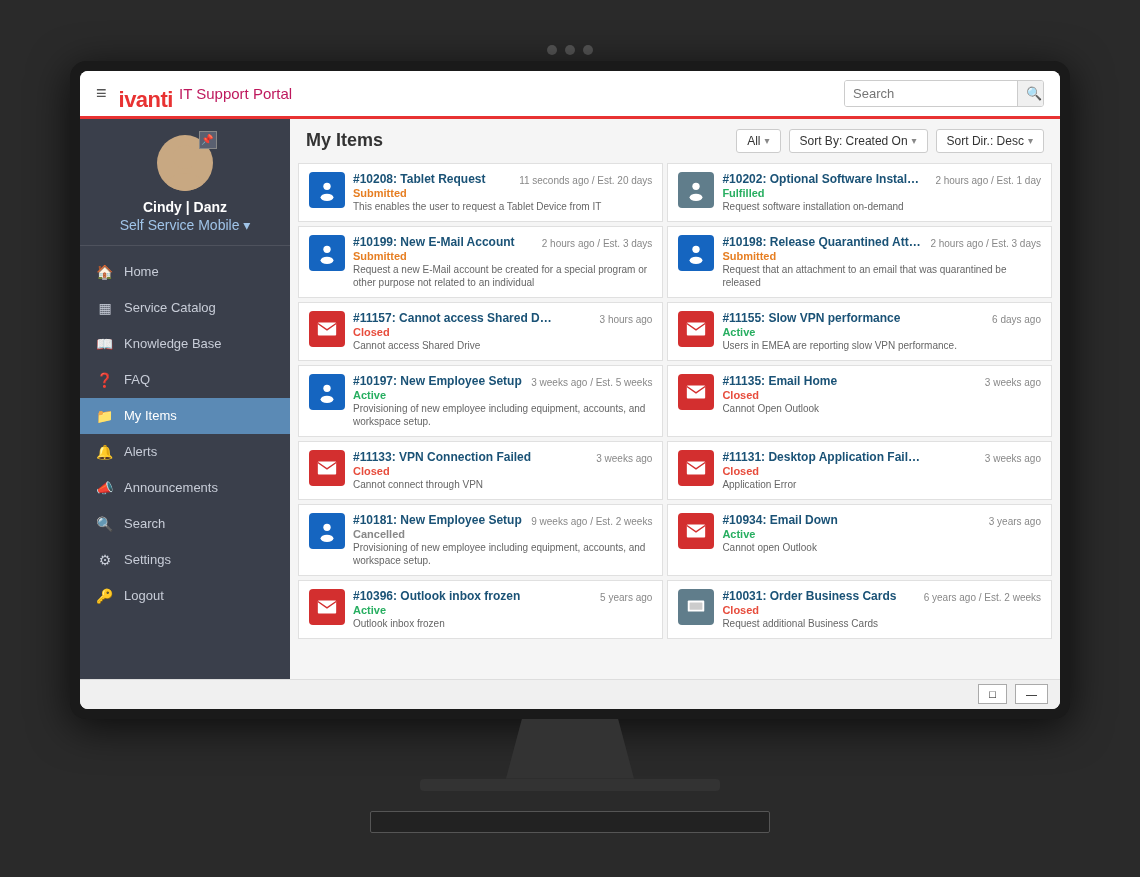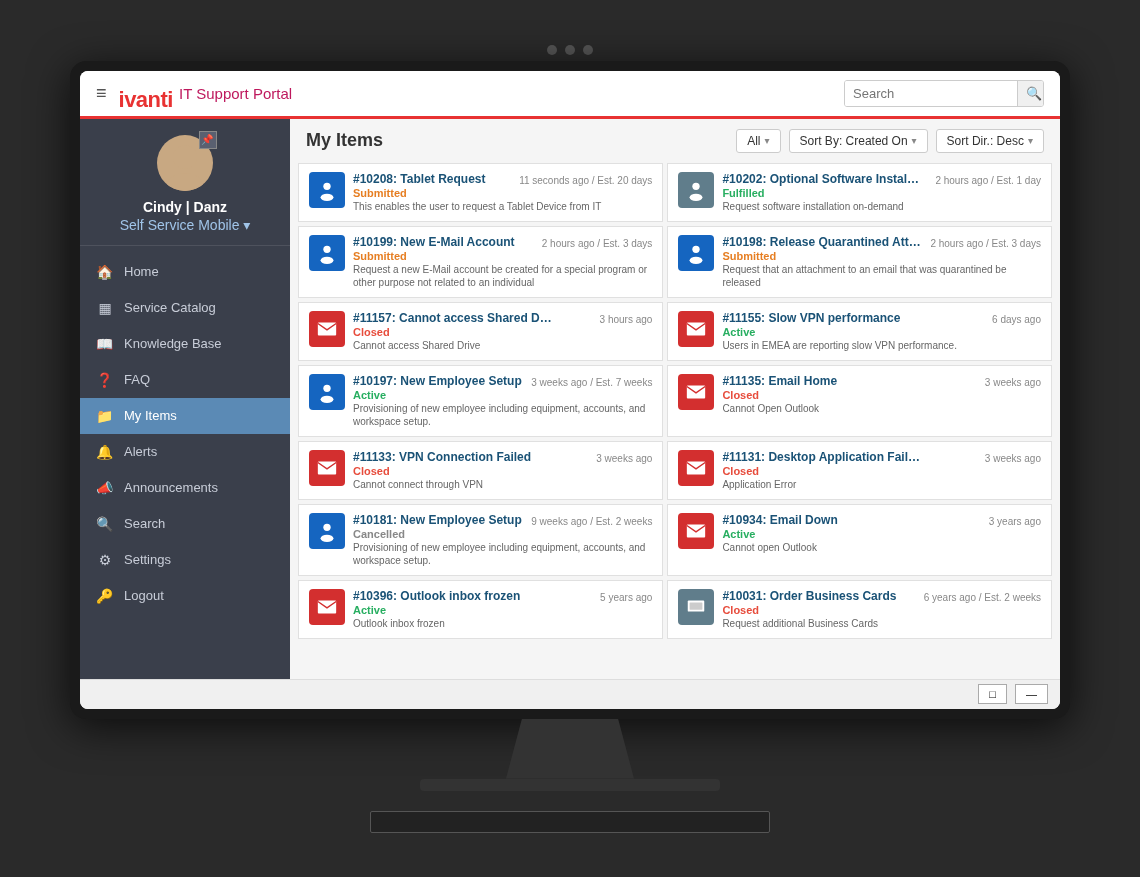--- a/index.html
+++ b/index.html
@@ -610,21 +610,21 @@
               <div class="item-card">
       <div class="item-icon blue">
         <svg viewBox="0 0 24 24" xmlns="http://www.w3.org/2000/svg">
         <circle cx="12" cy="8" r="4" fill="white"></circle>
         <ellipse cx="12" cy="20" rx="7" ry="4" fill="white"></ellipse>
       </svg>
       </div>
       <div class="item-body">
         <div class="item-header-row">
           <span class="item-title">#10197: New Employee Setup</span>
-          <span class="item-time">3 weeks ago / Est. 7 weeks</span>
+          <span class="item-time">3 weeks ago / Est. 5 weeks</span>
         </div>
         <div class="item-status status-active">Active</div>
         <div class="item-desc">Provisioning of new employee including equipment, accounts, and workspace setup.</div>
       </div>
     </div>
               <div class="item-card">
       <div class="item-icon red">
         <svg viewBox="0 0 24 24" xmlns="http://www.w3.org/2000/svg">
         <rect x="2" y="5" width="20" height="14" rx="1" fill="white"></rect>
         <path d="M2 6l10 7 10-7" stroke="#d32f2f" stroke-width="1.5" fill="none"></path>

